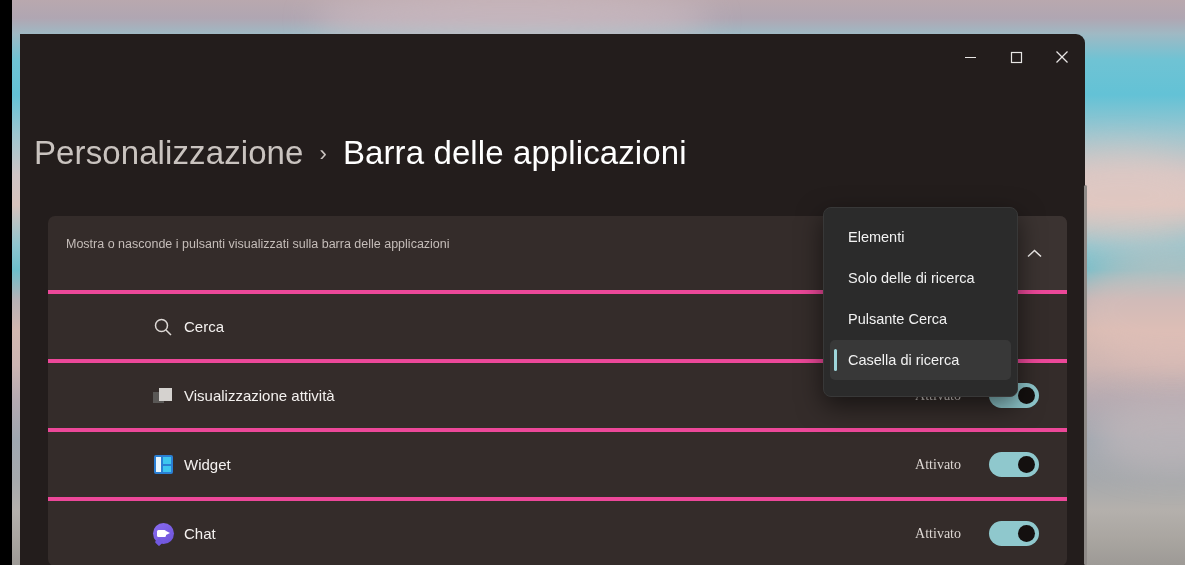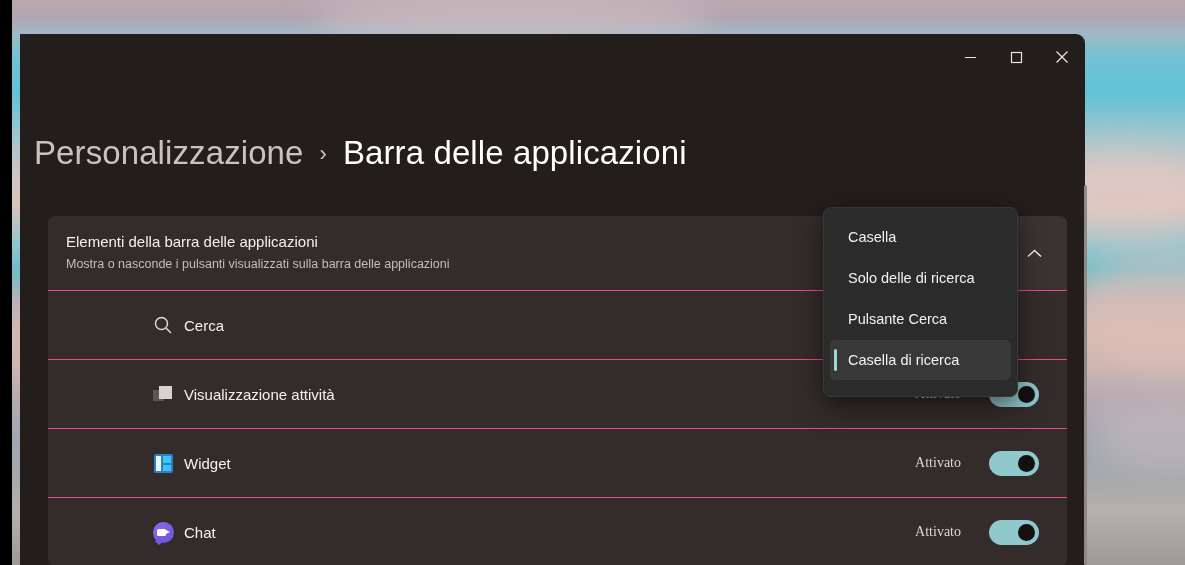--- a/index.html
+++ b/index.html
@@ -74,21 +74,21 @@
 
   .expander-btn {
     position:absolute; right:0px; top:0px; width:66px; height:74px;
     background:#3b3331;
     display:flex; align-items:center; justify-content:center;
     color:#efecea;
   }
 
   .row {
     position:relative; height:69px;
-    border-top:1px solid #ec4899;
+    border-top:4px solid #ec4899;
     display:flex; align-items:center; padding:0 0 0 100px;
   }
   .row .ico { position:absolute; left:104px; width:22px; height:22px;
               display:flex; align-items:center; justify-content:center; }
   .row .label { font-size:15px; color:#f4f1ef; margin-left:36px; }
   .row .right {
     position:absolute; right:28px; display:flex; align-items:center; gap:28px;
   }
   .state { font-size:14px; color:#ddd7d3;font-family:Liberation Serif, serif; }
 
@@ -182,21 +182,20 @@
 
     <div class="breadcrumb">
       <span class="crumb-parent">Personalizzazione</span>
       <span class="crumb-sep">›</span>
       <span class="crumb-current">Barra delle applicazioni</span>
     </div>
 
     <div class="card">
 
       <div class="card-header">
-        <div class="card-title">Elementi della barra delle applicazioni</div>
         <div class="card-sub">Mostra o nasconde i pulsanti visualizzati sulla barra delle applicazioni</div>
         <div class="expander-btn">
           <svg width="15" height="9" viewBox="0 0 15 9">
               <polyline points="1,7.5 7.5,1.5 14,7.5" fill="none" stroke="#efecea" stroke-width="1.5"></polyline>
             </svg>
         </div>
       </div>
 
       <div class="row">
         <span class="ico">
@@ -255,21 +254,21 @@
           <span class="toggle">
               <span class="knob"></span>
             </span>
         </span>
       </div>
 
     </div>
 
     <div class="flyout">
       <div class="fly-item">
-        <span>Casella</span>
+        <span>Elementi</span>
       </div>
       <div class="fly-item">
         <span>Solo delle di ricerca</span>
       </div>
       <div class="fly-item">
         <span>Pulsante Cerca</span>
       </div>
       <div class="fly-item selected">
         <span>Casella di ricerca</span>
       </div>

